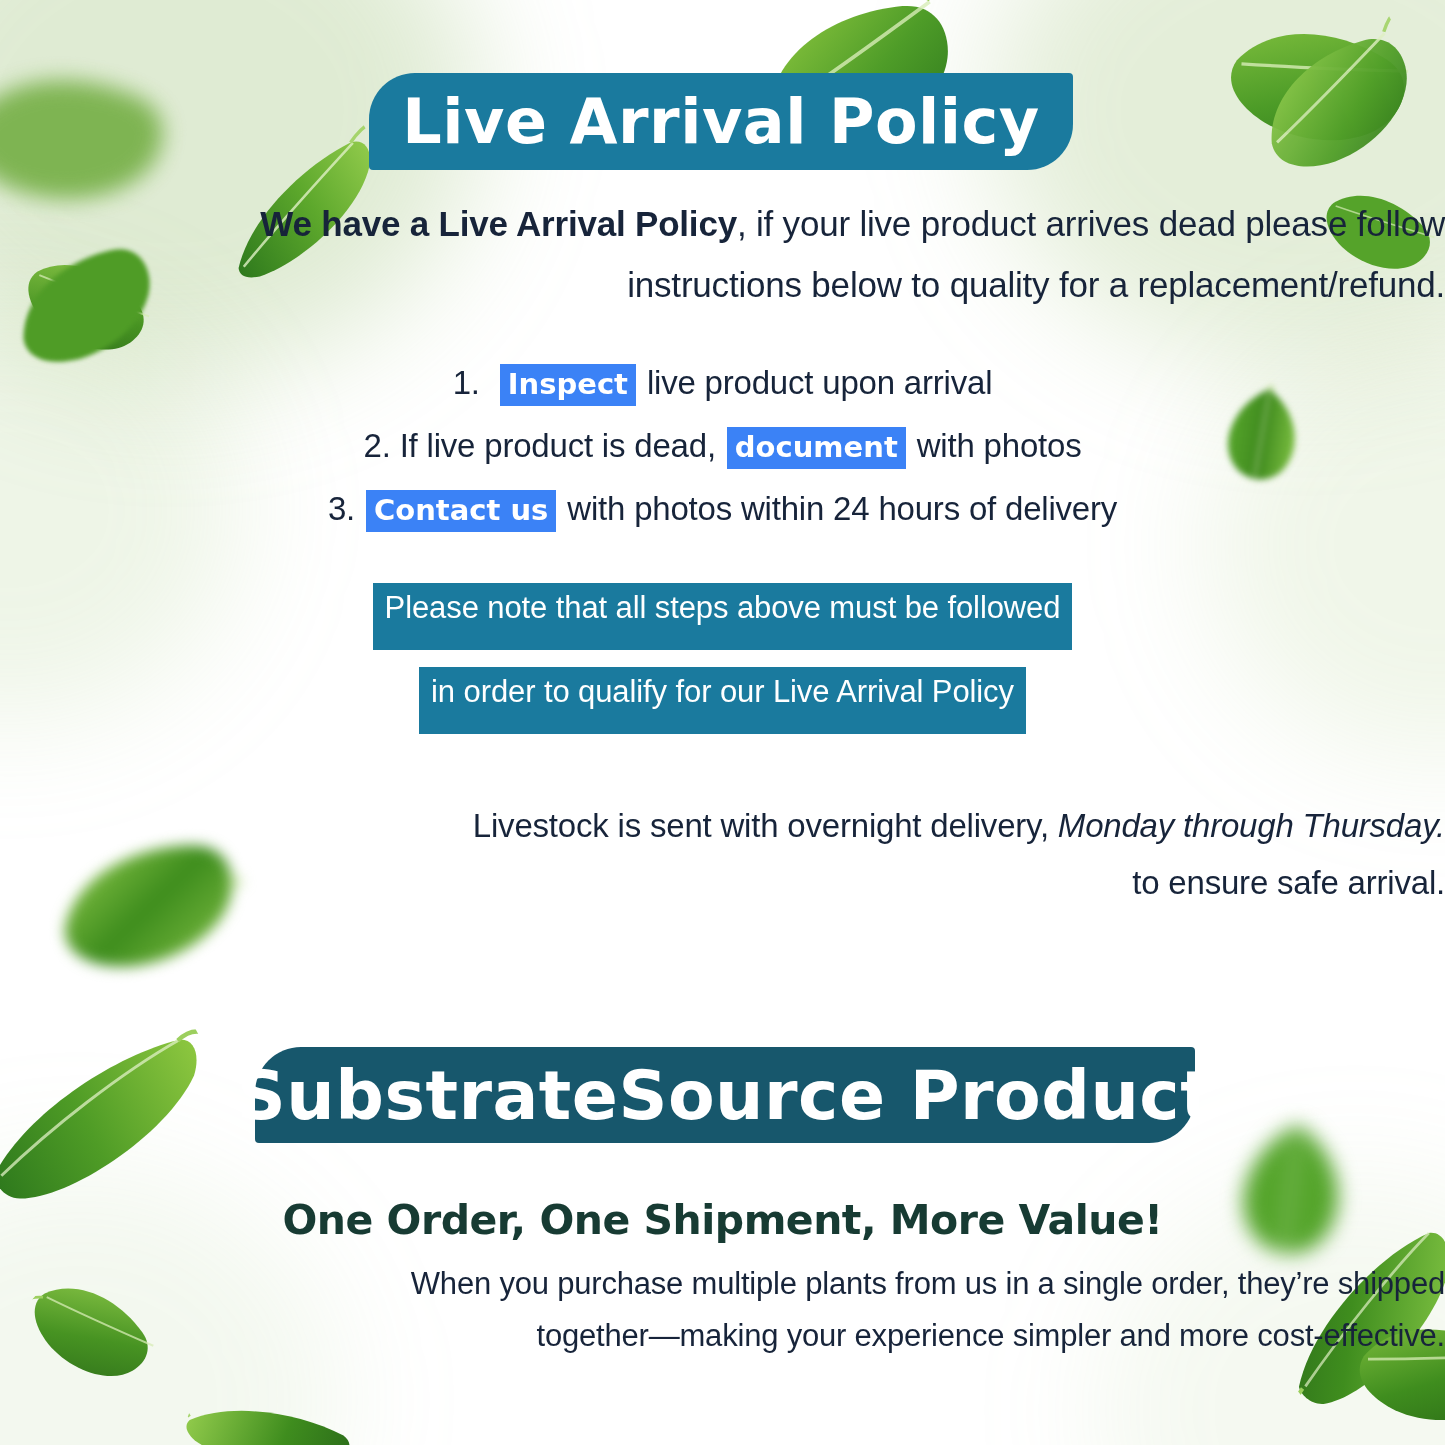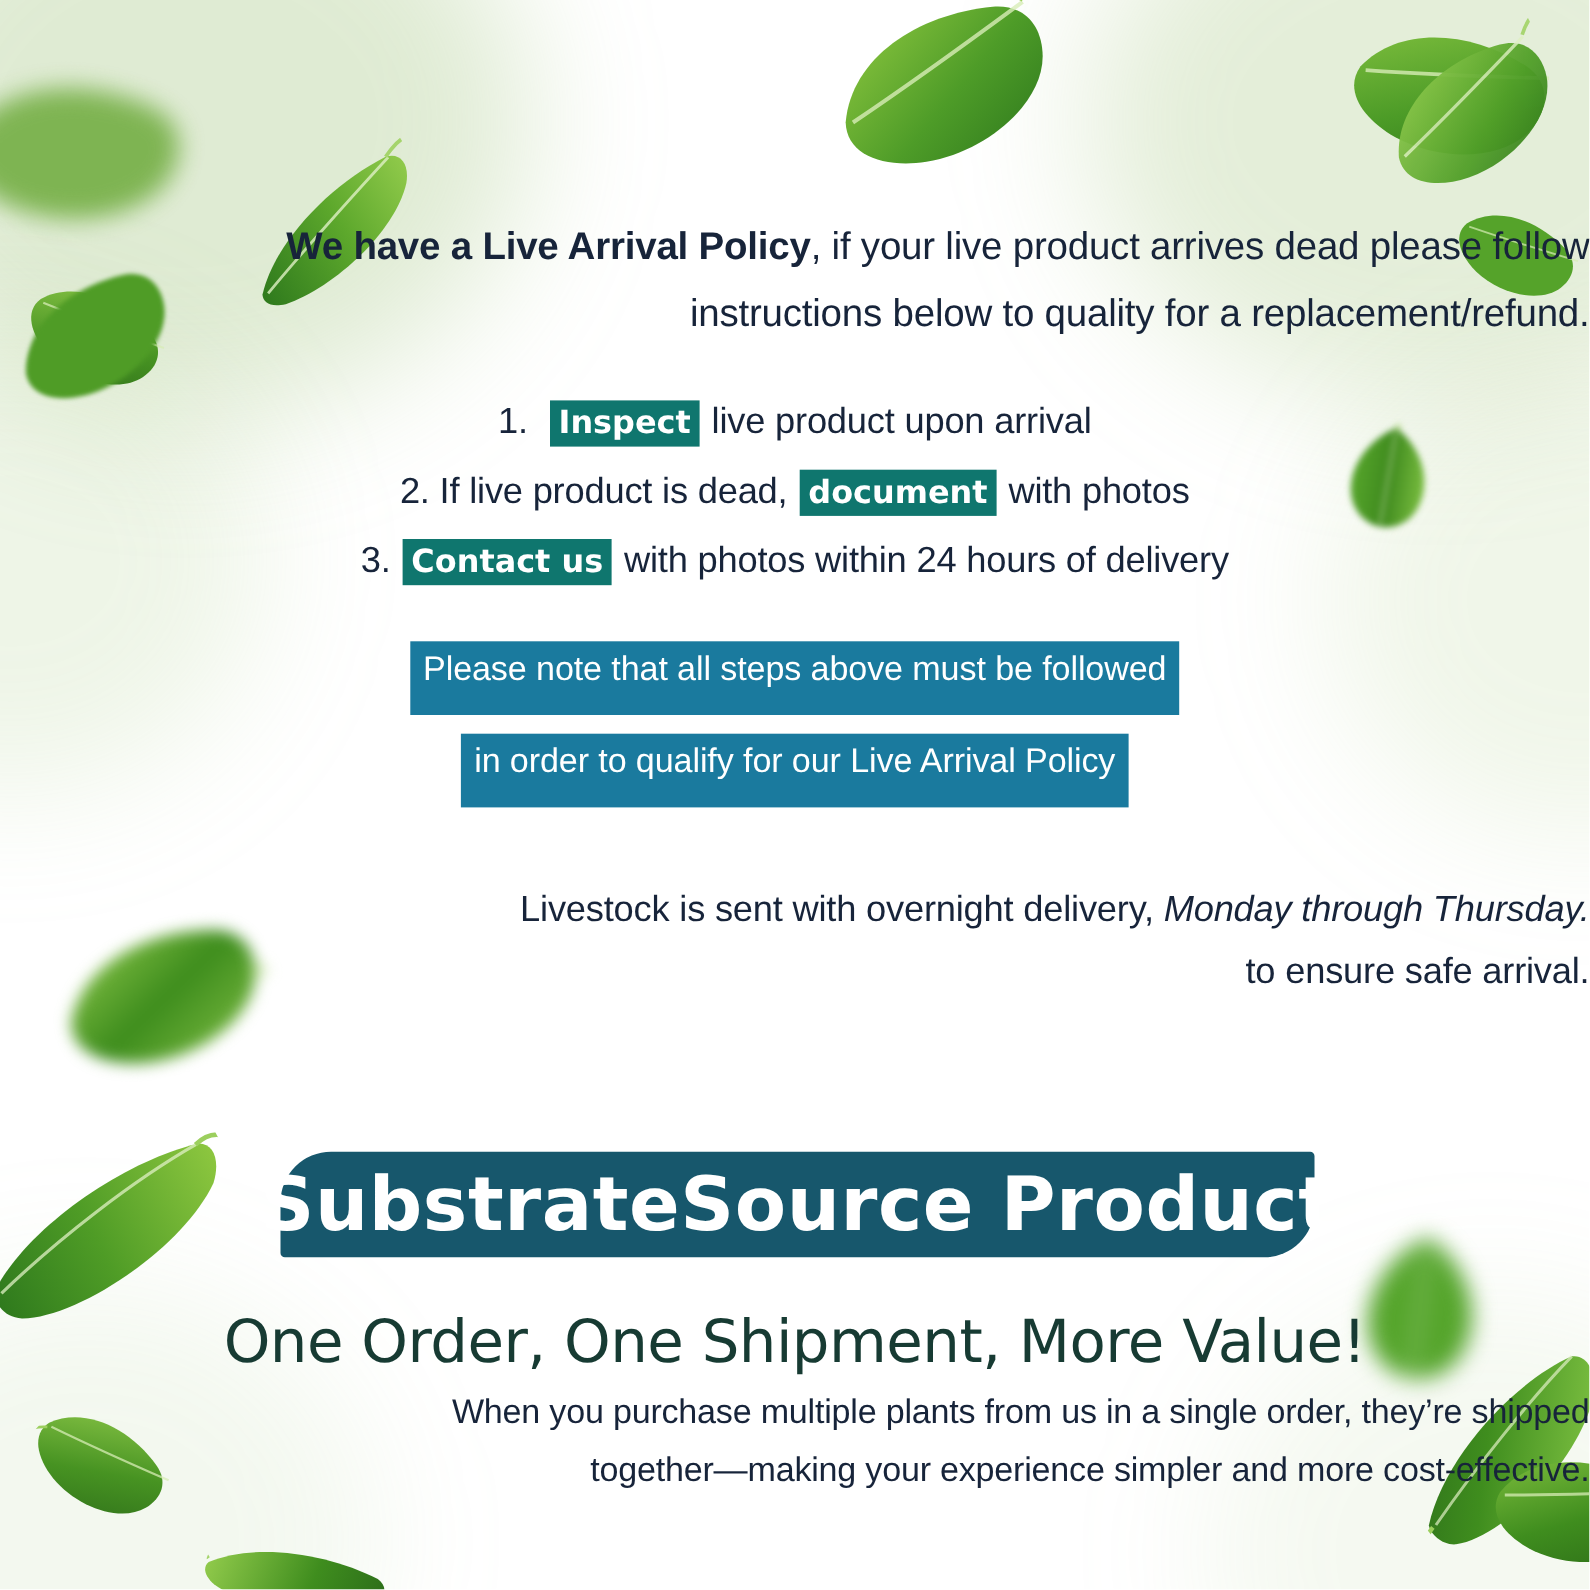--- a/index.html
+++ b/index.html
@@ -102,21 +102,21 @@
 
   
   #steps {
     top: 352px;
     font-size: 33px;
     line-height: 62px;
     letter-spacing: -.2px;
   }
   #steps .step { display: block; white-space: nowrap; }
   .kw {
-    background: #0f766e;
+    background: #3b82f6;
     color: #ffffff;
     font-weight: 700;
     padding: 3px 8px 5px 8px;
     margin: 0 2px;
     font-family: "DejaVu Sans", sans-serif;
     font-size: 29px;
     letter-spacing: 0;
   }
 
   
@@ -144,23 +144,23 @@
     top: 797px;
     font-size: 33px;
     line-height: 57px;
     letter-spacing: -.2px;
   }
   #shipping .it { font-style: italic; }
 
   
   #value-heading {
     top: 1192px;
-    font-size: 54px;
+    font-size: 41px;
     line-height: 56px;
-    font-weight: 400;
+    font-weight: 700;
     color: #173b33;
     font-family: "DejaVu Sans", sans-serif;
     letter-spacing: -.5px;
   }
   #value-body {
     top: 1258px;
     font-size: 31px;
     line-height: 52px;
     letter-spacing: -.2px;
   }
@@ -373,20 +373,23 @@
             <stop offset="100%" stop-color="#2a6a17"></stop>
         </linearGradient>
       </defs>
       <path d="M8 72 C30 22 96 2 160 16 C186 22 196 44 188 70 C176 108 118 134 64 126 C28 120 0 100 8 72 Z" fill="url(#lg12)"></path>
       <path d="M14 74 C70 58 132 38 186 20" stroke="#d7ecb6" stroke-width="3.5" fill="none" opacity=".75"></path>
     </svg>
   </div>
 
   <div class="content">
 
+    <div class="banner" id="banner-live">
+      <span class="banner-title">Live Arrival Policy</span>
+    </div>
 
     <div class="body-text" id="intro">
       <span class="line"><span class="b">We have a Live Arrival Policy</span><span>, if your live product arrives dead please follow</span></span>
       <span class="line">instructions below to quality for a replacement/refund.</span>
     </div>
 
     <div class="body-text" id="steps">
       <span class="step"><span>1.</span>&nbsp; <span class="kw">Inspect</span> <span>live product upon arrival</span></span>
       <span class="step"><span>2.</span> <span>If live product is dead,</span> <span class="kw">document</span> <span>with photos</span></span>
       <span class="step"><span>3.</span> <span class="kw">Contact us</span> <span>with photos within 24 hours of delivery</span></span>

